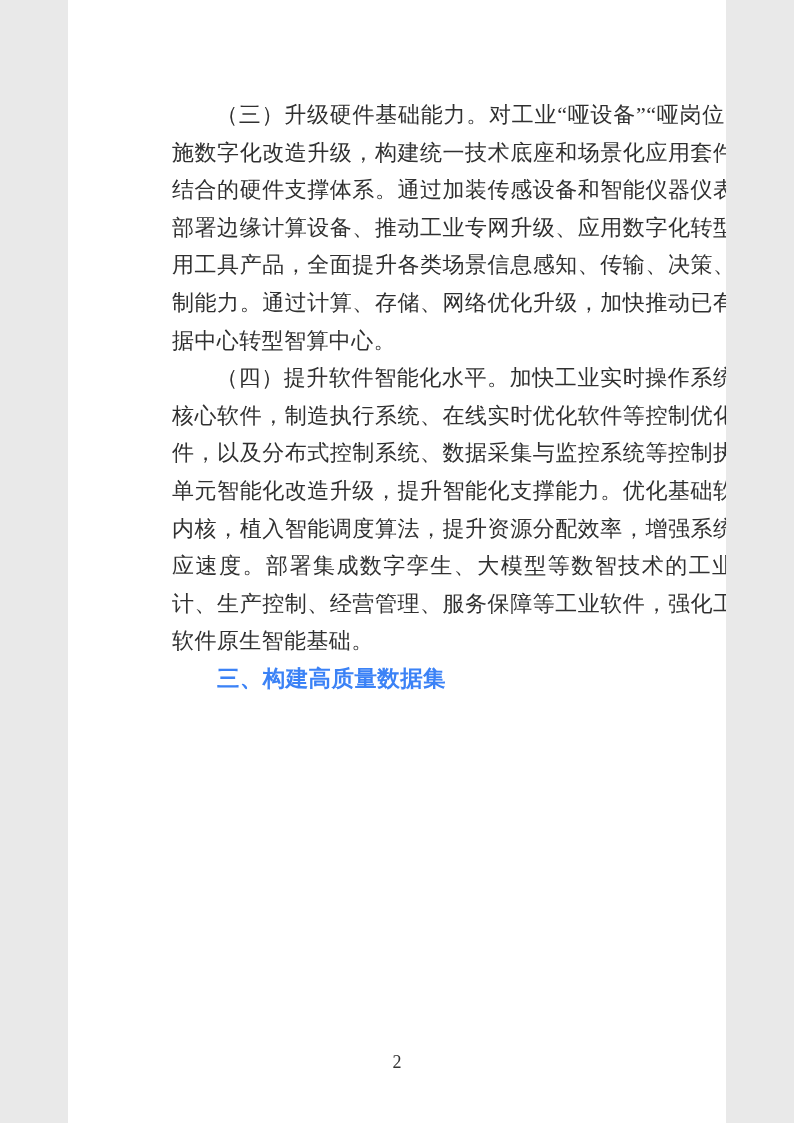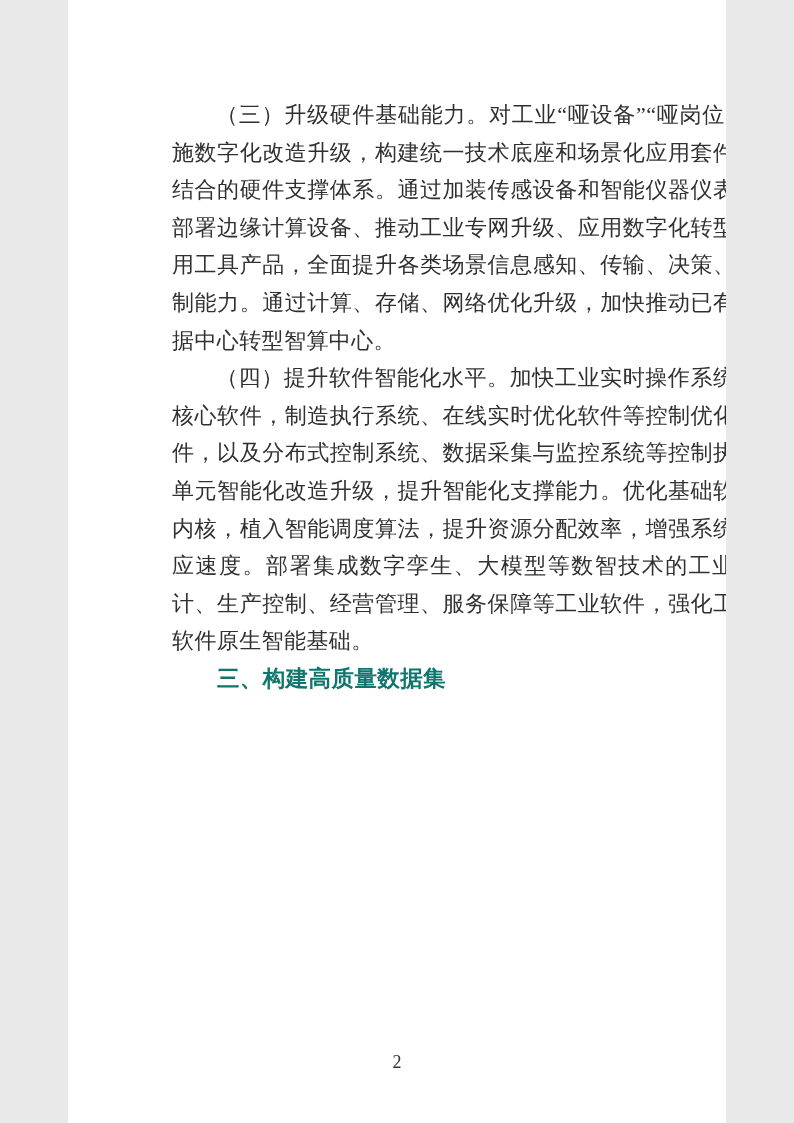--- a/index.html
+++ b/index.html
@@ -32,21 +32,21 @@
     text-indent: 2em;
     letter-spacing: 0.4px;
   }
   .section-heading {
     margin: 0;
     font-family: "Liberation Sans", "DejaVu Sans", sans-serif;
     font-weight: 700;
     font-size: 22.5px;
     line-height: 37.6px;
     text-indent: 2em;
-    color: #0f766e;
+    color: #3b82f6;
     letter-spacing: 0.4px;
   }
   .footer {
     position: absolute;
     left: 0;
     bottom: 50px;
     width: 100%;
     text-align: center;
   }
   .page-number {

